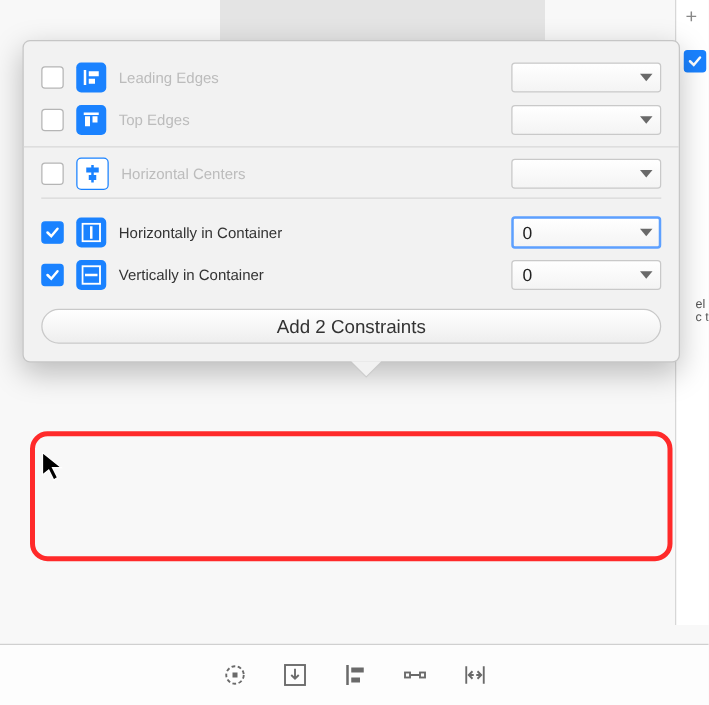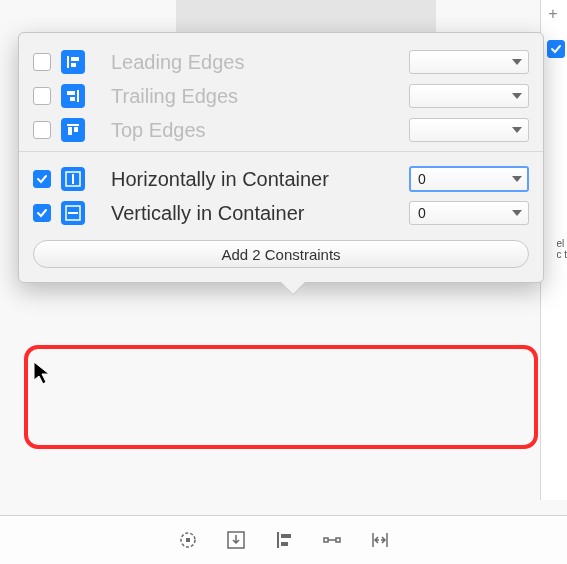--- a/index.html
+++ b/index.html
@@ -16,21 +16,21 @@
   .popover-inner{padding:12px 14px 14px;}
   .title{font-weight:700;font-size:17px;margin:2px 0 10px 2px;color:#111;}
   .row{display:flex;align-items:center;height:34px;}
   .chk{width:16px;height:16px;border:1px solid #b5b5b5;border-radius:3px;background:#fff;margin-right:10px;flex:0 0 auto;display:flex;align-items:center;justify-content:center;}
   .chk.checked{background:#1a82ff;border-color:#1a82ff;}
   .chk.checked svg{display:block;}
   .chk svg{display:none;}
   .ico{width:24px;height:24px;border-radius:4px;margin-right:10px;flex:0 0 auto;display:flex;align-items:center;justify-content:center;}
   .ico.blue{background:#1a82ff;}
   .ico.outline{background:#fff;border:1px solid #1a82ff;}
-  .lbl{flex:1 1 auto;font-size:20px;margin-left:16px;}
+  .lbl{flex:1 1 auto;font-size:12px;}
   .lbl.dim{color:#bcbcbc;}
   .lbl.norm{color:#333;}
   .combo{width:120px;height:24px;border:1px solid #c9c9c9;border-radius:3px;background:linear-gradient(#fff,#f4f4f4);display:flex;align-items:center;justify-content:flex-end;padding:0 6px 0 8px;box-sizing:border-box;color:#555;}
   .combo .val{flex:1;font-size:14px;color:#222;}
   .combo.focus{border:2px solid #5da0ff;padding:0 5px 0 7px;height:26px;}
   .tri{width:0;height:0;border-left:5px solid transparent;border-right:5px solid transparent;border-top:6px solid #696969;}
   .sep{height:1px;background:#d8d8d8;margin:4px -14px;}
   .group2 .row:last-child{border-bottom:1px solid #d8d8d8;padding-bottom:2px;margin-bottom:4px;}
   .highlight{position:absolute;left:5px;right:5px;top:312px;height:96px;border:4px solid #ff2a2a;border-radius:14px;pointer-events:none;}
   .addbtn{display:block;width:100%;height:28px;margin-top:10px;border:1px solid #c9c9c9;border-radius:14px;background:linear-gradient(#ffffff,#eeeeee);font-size:15px;color:#333;}
@@ -74,51 +74,51 @@
         <div class="lbl dim">Leading Edges</div>
         <div class="combo">
             <span class="val"></span>
             <span class="tri"></span>
           </div>
       </div>
       <div class="row">
         <div class="chk"></div>
         <div class="ico blue">
           <svg width="16" height="16" viewBox="0 0 16 16">
-              <rect x="12" y="2" width="2" height="12" fill="#fff"></rect>
-              <rect x="2" y="3" width="8" height="4" fill="#fff"></rect>
-              <rect x="5" y="9" width="5" height="4" fill="#fff"></rect>
-            </svg>
-        </div>
-        <div class="lbl dim">Trailing Edges</div>
-        <div class="combo">
-            <span class="val"></span>
-            <span class="tri"></span>
-          </div>
-      </div>
-      <div class="row">
-        <div class="chk"></div>
-        <div class="ico blue">
-          <svg width="16" height="16" viewBox="0 0 16 16">
               <rect x="2" y="2" width="12" height="2" fill="#fff"></rect>
               <rect x="3" y="5" width="4" height="8" fill="#fff"></rect>
               <rect x="9" y="5" width="4" height="5" fill="#fff"></rect>
             </svg>
         </div>
         <div class="lbl dim">Top Edges</div>
         <div class="combo">
             <span class="val"></span>
             <span class="tri"></span>
           </div>
       </div>
     </div>
 
     <div class="sep"></div>
 
     <div class="group2">
+      <div class="row">
+        <div class="chk"></div>
+        <div class="ico outline">
+          <svg width="16" height="16" viewBox="0 0 16 16">
+              <rect x="7" y="1" width="2" height="14" fill="#1a82ff"></rect>
+              <rect x="3" y="3" width="10" height="4" fill="#1a82ff"></rect>
+              <rect x="5" y="9" width="6" height="4" fill="#1a82ff"></rect>
+            </svg>
+        </div>
+        <div class="lbl dim">Horizontal Centers</div>
+        <div class="combo">
+            <span class="val"></span>
+            <span class="tri"></span>
+          </div>
+      </div>
     </div>
 
     <div style="padding-top:6px;">
       <div class="row">
         <div class="chk checked">
           <svg width="12" height="12" viewBox="0 0 12 12">
               <path d="M2 6 L5 9 L10 3" stroke="#fff" stroke-width="2" fill="none" stroke-linecap="round"></path>
             </svg>
         </div>
         <div class="ico blue">

